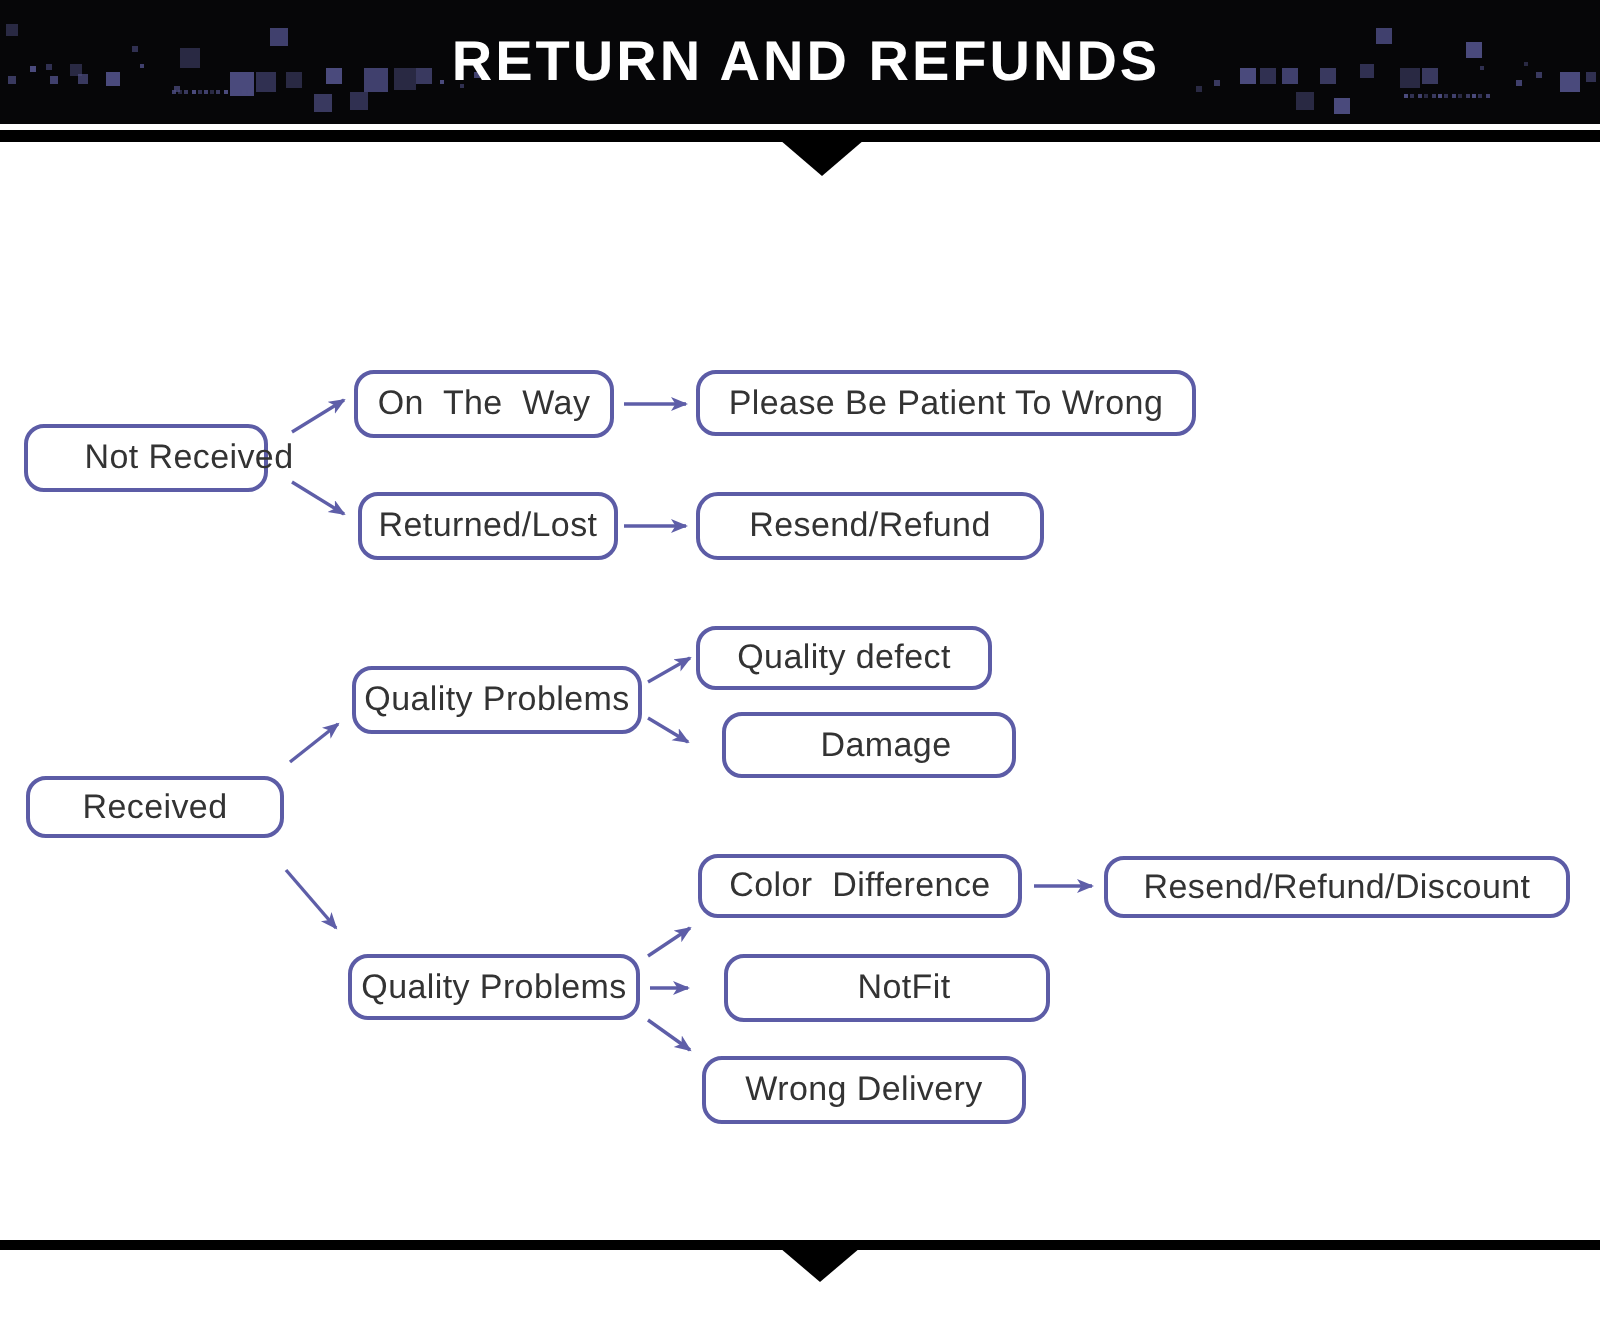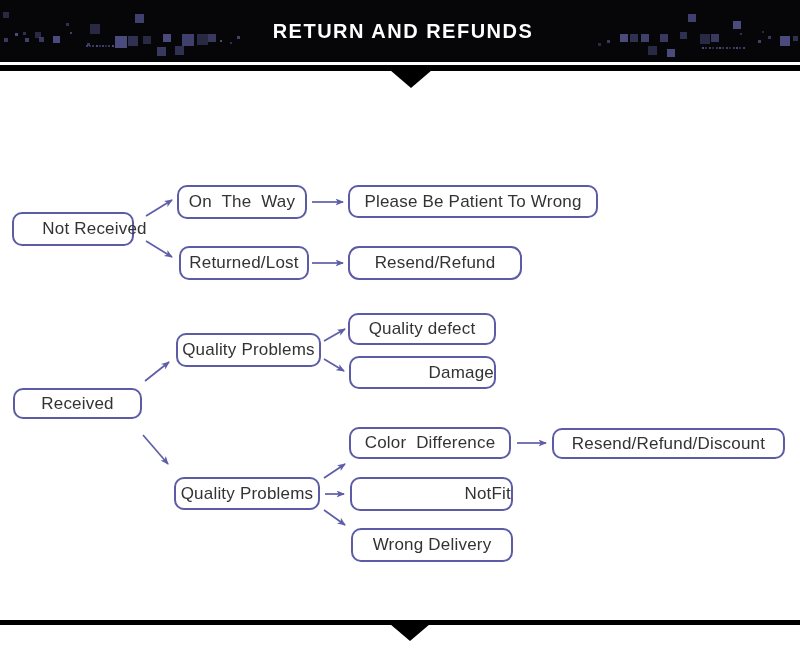--- a/index.html
+++ b/index.html
@@ -5,41 +5,41 @@
   html,body{margin:0;padding:0;background:#ffffff;}
   .page{
     position:relative;width:800px;height:659px;background:#ffffff;
     font-family:"Liberation Sans", sans-serif;overflow:hidden;
   }
   
   .banner{position:absolute;left:0;top:0;width:800px;height:62px;background:#060608;}
   .banner-title{
     position:absolute;left:0;top:0;width:100%;height:100%;
     display:flex;align-items:center;justify-content:center;
-    color:#ffffff;font-weight:800;font-size:20px;letter-spacing:1.5px;
+    color:#ffffff;font-weight:800;font-size:28px;letter-spacing:1.5px;
     padding-left:6px;box-sizing:border-box;white-space:pre;
   }
   .pixel{position:absolute;}
   
   .bar{position:absolute;left:0;width:800px;background:#000000;}
   .top-bar{top:65px;height:6px;}
   .bottom-bar{top:620px;height:5px;}
   .tri{position:absolute;width:0;height:0;border-left:21px solid transparent;border-right:21px solid transparent;border-top:18px solid #000000;}
   .tri-top{left:390px;top:70px;}
   .tri-bottom{left:390px;top:624px;border-left-width:20px;border-right-width:20px;border-top-width:17px;}
   
   .flowchart{position:absolute;left:0;top:0;width:800px;height:659px;}
   .arrows{position:absolute;left:0;top:0;pointer-events:none;}
   .node{
     position:absolute;background:#ffffff;border:2px solid #5c5ca6;border-radius:10px;
     display:flex;align-items:center;justify-content:center;
     color:#333333;font-size:17px;white-space:pre;box-sizing:border-box;
     letter-spacing:0.2px;
   }
-  .node.left{justify-content:flex-end;padding-left:17px;}
+  .node.left{justify-content:center;padding-left:17px;margin-left:12px;}
 </style>
 </head>
 <body>
 
 <div class="page">
 
   <div class="banner">
     <div id="pixels">
         <div class="pixel" style="left: 3px; top: 12px; width: 6px; height: 6px; background: rgb(75, 75, 126); opacity: 0.5;"></div>
         <div class="pixel" style="left: 4px; top: 38px; width: 4px; height: 4px; background: rgb(75, 75, 126); opacity: 0.74;"></div>

